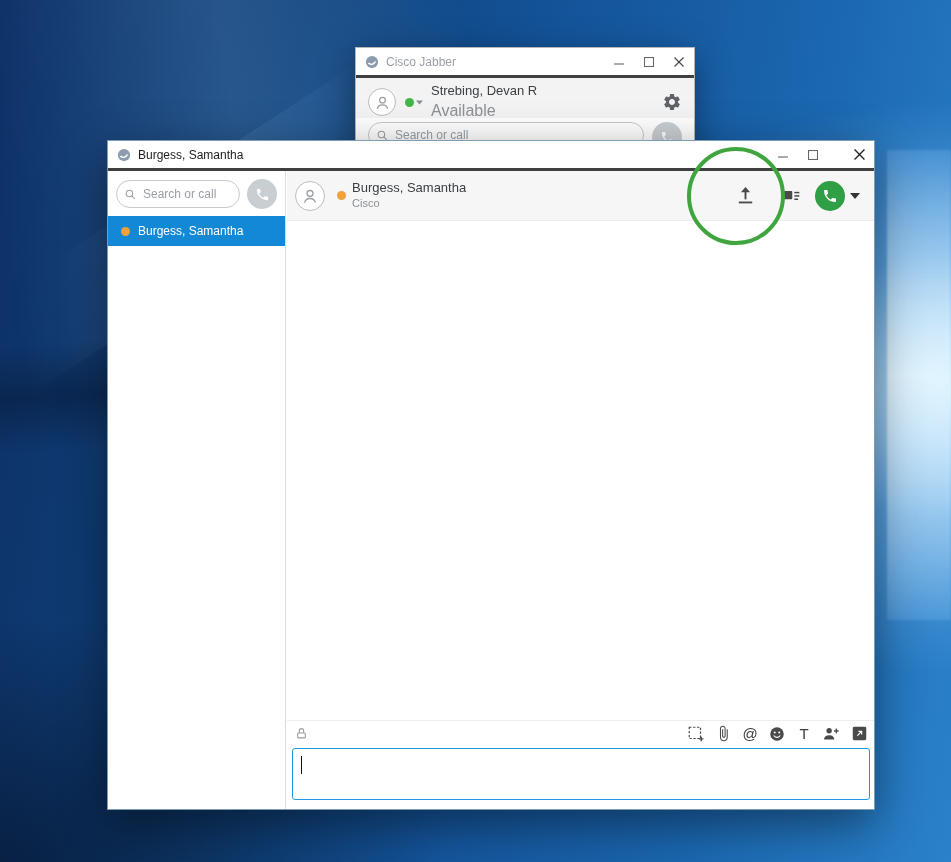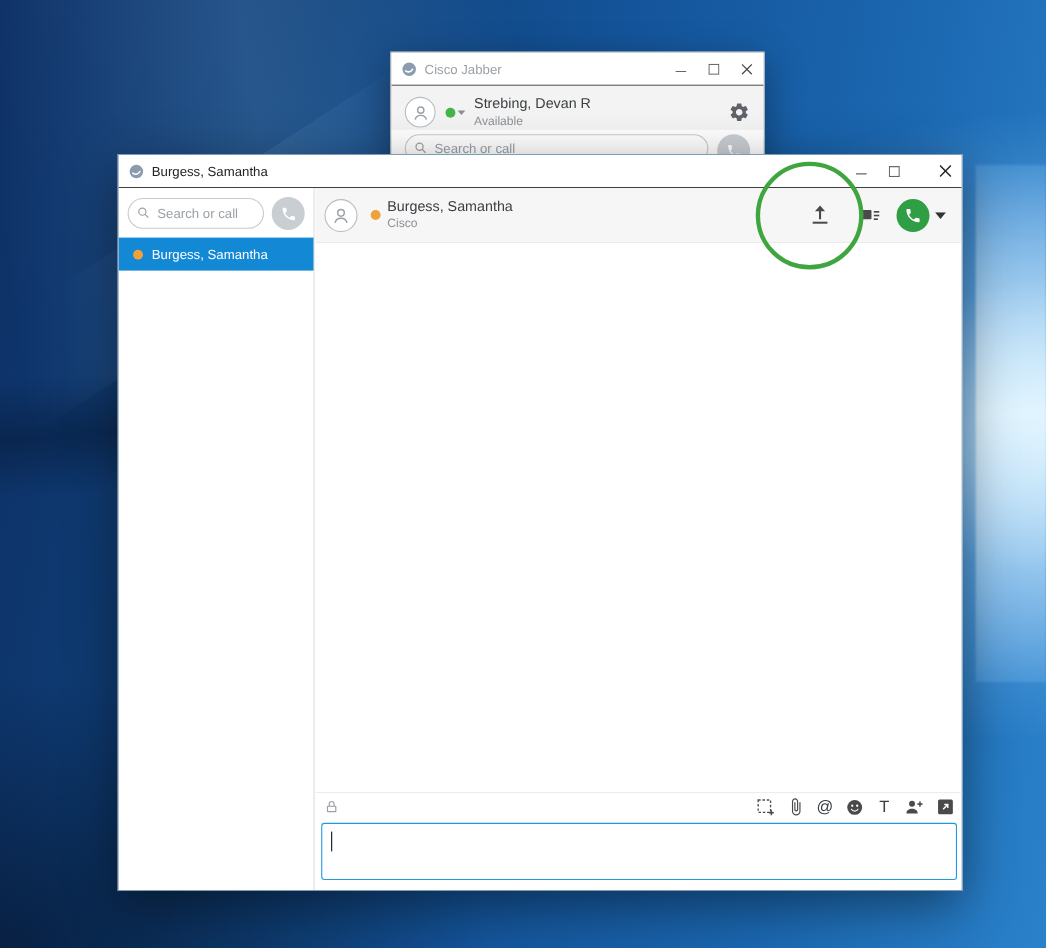--- a/index.html
+++ b/index.html
@@ -16,21 +16,21 @@
     background:linear-gradient(115deg, transparent 25%, rgba(130,190,240,.15) 50%, transparent 75%); }
   .wp-darkband { left:-20px; top:330px; width:480px; height:110px; transform:skewY(-4deg);
     background:linear-gradient(rgba(4,18,42,0), rgba(4,18,42,.42) 50%, rgba(4,18,42,0)); }
   .wp-darkcorner { left:0; bottom:0; width:620px; height:340px;
     background:radial-gradient(620px 340px at 0% 100%, rgba(3,12,30,.55), transparent 72%); }
   .wp-glow { right:0; top:150px; width:64px; height:470px; filter:blur(1px);
     background:linear-gradient(to bottom, rgba(120,185,240,.30), rgba(228,246,255,.92) 48%, rgba(120,185,240,.30)); }
 
   
   .win { position:absolute; background:#fff; }
-  .titlebar { display:flex; align-items:center; height:30px; background:#fff; padding:0 0 0 9px; border-bottom:1px solid #404040;text-align:center; }
+  .titlebar { display:flex; align-items:center; height:30px; background:#fff; padding:0 0 0 9px; border-bottom:3px solid #404040;text-align:center; }
   .titletext { font-size:12px; color:#222; margin-left:7px; }
   .titletext.dim { color:#9aa0a6; }
   .wbtns { margin-left:auto; display:flex; height:100%; }
   .wbtn { width:30px; height:100%; display:flex; align-items:center; justify-content:center; color:#666; cursor:default; }
   .wbtn.close { color:#444; }
 
   .avatar { border:1px solid #b9bdc1; border-radius:50%; background:#fff; color:#9aa0a6;
     display:flex; align-items:center; justify-content:center; flex:0 0 auto; }
   .presence { border-radius:50%; display:inline-block; flex:0 0 auto; }
   .presence.available { width:9px; height:9px; background:var(--available-green,#43b649); }
@@ -43,21 +43,21 @@
   
   .main-win { left:355px; top:47px; width:340px; height:560px; border:1px solid #b7b7b7;
     box-shadow:0 10px 34px rgba(0,0,0,.38); }
   .profile-row { position:absolute; left:0; top:30px; right:0; height:48px; background:#f3f3f3;
     display:flex; align-items:center; padding:0 12px; }
   .profile-row .avatar { width:28px; height:28px; }
   .pres-wrap { display:flex; align-items:center; margin-left:9px; }
   .chev-sm { color:#8a8f94; margin-left:2px; display:flex; }
   .names { margin-left:8px; line-height:1.15; }
   .pname { font-size:13px; color:#3c4043; }
-  .pstatus { font-size:11px; color:#8c9196; margin-top:3px; }
+  .pstatus { font-size:16px; color:#8c9196; margin-top:3px; }
   .gear { margin-left:auto; color:#5f6368; display:flex; }
   .search-row { position:absolute; left:0; top:70px; right:0; height:64px; background:#fff;
     display:flex; align-items:flex-start; padding:4px 12px 0 12px; gap:8px; }
   .searchbox { position:relative; flex:1; }
   .searchbox .mag { position:absolute; left:8px; top:6px; color:#9aa0a6; }
   .searchbox input { width:100%; height:26px; border:1px solid #c9c9c9; border-radius:13px;
     padding:0 10px 0 26px; font-size:12px; color:#444; outline:none; font-family:inherit; }
   .searchbox input::placeholder { color:#9aa0a6; }
   .search-row .roundbtn { width:30px; height:30px; }
 

